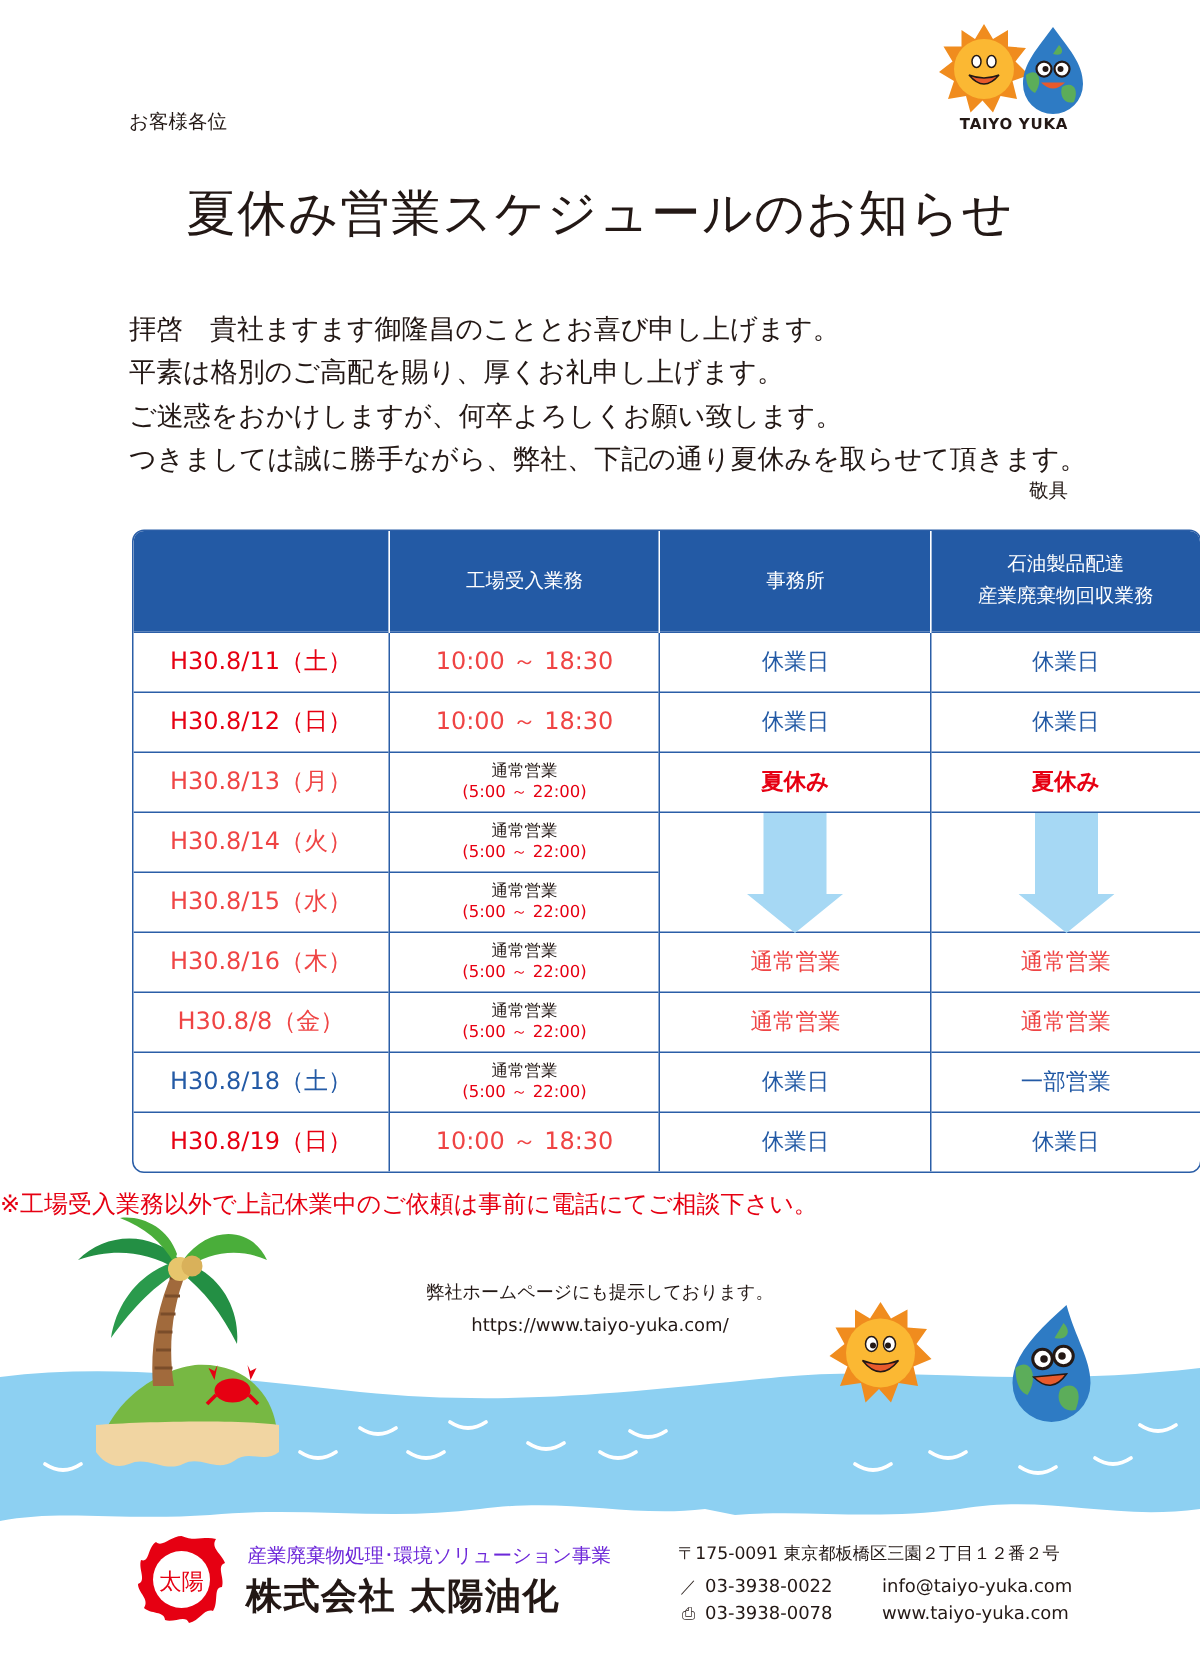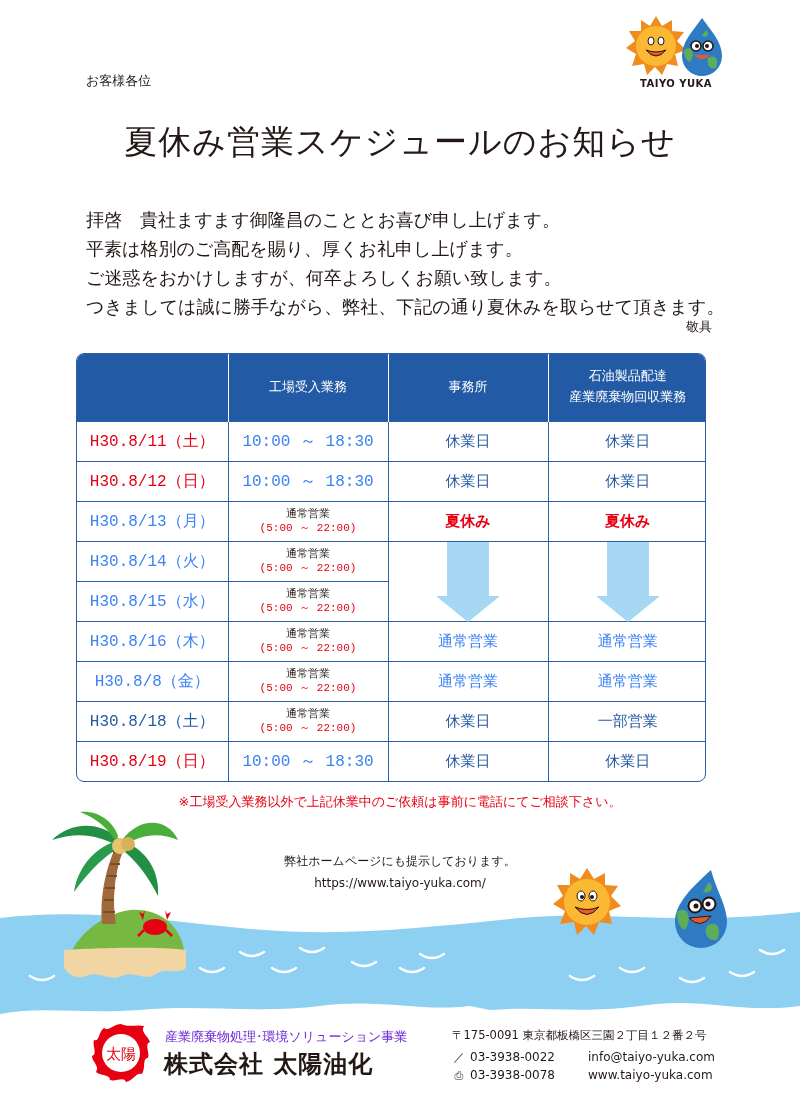--- a/index.html
+++ b/index.html
@@ -9,38 +9,38 @@
   .addressee { position: absolute; left: 86px; top: 72px; font-size: 13px; }
   .logo-top { position: absolute; left: 616px; top: 14px; width: 120px; height: 80px; }
   .logo-top .caption { position: absolute; left: 0; right: 0; top: 64px; text-align: center; font-family: "DejaVu Sans", sans-serif; font-weight: bold; font-size: 10px; letter-spacing: 0.5px; color: #231815; }
 
   .title { position: absolute; left: 0; right: 0; top: 120px; text-align: center; font-size: 33px; letter-spacing: 1px; color: #231815; }
 
   .greeting { position: absolute; left: 86px; top: 205px; font-size: 18px; line-height: 29px; }
   .greeting p { white-space: nowrap; }
   .closing { position: absolute; right: 88px; top: 318px; font-size: 13px; }
 
-  .table-wrap { position: absolute; left: 76px; top: 353px; width: 630px; border: 1.5px solid #2b5ea7; border-radius: 8px; overflow: hidden; font-family: Liberation Mono, monospace; }
+  .table-wrap { position: absolute; left: 88px; top: 353px; width: 713px; border: 1.5px solid #2b5ea7; border-radius: 8px; overflow: hidden; }
   table { width: 100%; border-collapse: collapse; table-layout: fixed; }
   th { background: #235aa5; color: #ffffff; font-weight: normal; font-size: 13px; height: 67px; border-right: 1.5px solid #ffffff; line-height: 21px; }
   th:last-child { border-right: none; }
   td { height: 40px; border-top: 1.5px solid #2b5ea7; border-right: 1.5px solid #2b5ea7; text-align: center; font-size: 16px; position: relative; }
   td:last-child { border-right: none; }
   col.c1 { width: 151px; } col.c2 { width: 160px; } col.c3 { width: 160px; } col.c4 { width: 159px; }
   .red { color: #e60012; }
   .blue { color: #235aa5; }
-  .dark { color: #3b82f6; }
+  .dark { color: #ef4444; }
   .bold { font-weight: bold; }
   .small-stack { font-size: 11px; line-height: 14px; }
   .small-stack .hours { color: #e60012; }
   td.status { font-size: 15px; margin-left: 48px; }
 
   .arrow { position: absolute; width: 64px; height: 80px; left: 50%; margin-left: -32px; }
 
-  .note { position: absolute; left: 0; right: 0; top: 793px; text-align: center; font-size: 13px; color: #e60012; }
+  .note { position: absolute; left: 0; right: 0; top: 793px; text-align: left; font-size: 16px; color: #e60012; }
 
   .web-note { position: absolute; left: 0; right: 0; top: 850px; text-align: center; font-size: 12px; line-height: 22px; color: #231815; }
 
   .scene { position: absolute; left: 0; top: 800px; width: 800px; height: 220px; }
 
   .footer { position: absolute; left: 0; top: 1010px; width: 800px; height: 94px; }
   .corp-logo { position: absolute; left: 90px; top: 12px; width: 62px; height: 62px; }
   .tagline { position: absolute; left: 165px; top: 18px; font-size: 13px; color: #6d28d9; white-space: nowrap; }
   .corp-name { position: absolute; left: 164px; top: 38px; font-size: 24px; font-weight: bold; color: #231815; white-space: nowrap; letter-spacing: 1px; }
   .address { position: absolute; left: 452px; top: 18px; font-size: 11.5px; white-space: nowrap; color: #231815; }

